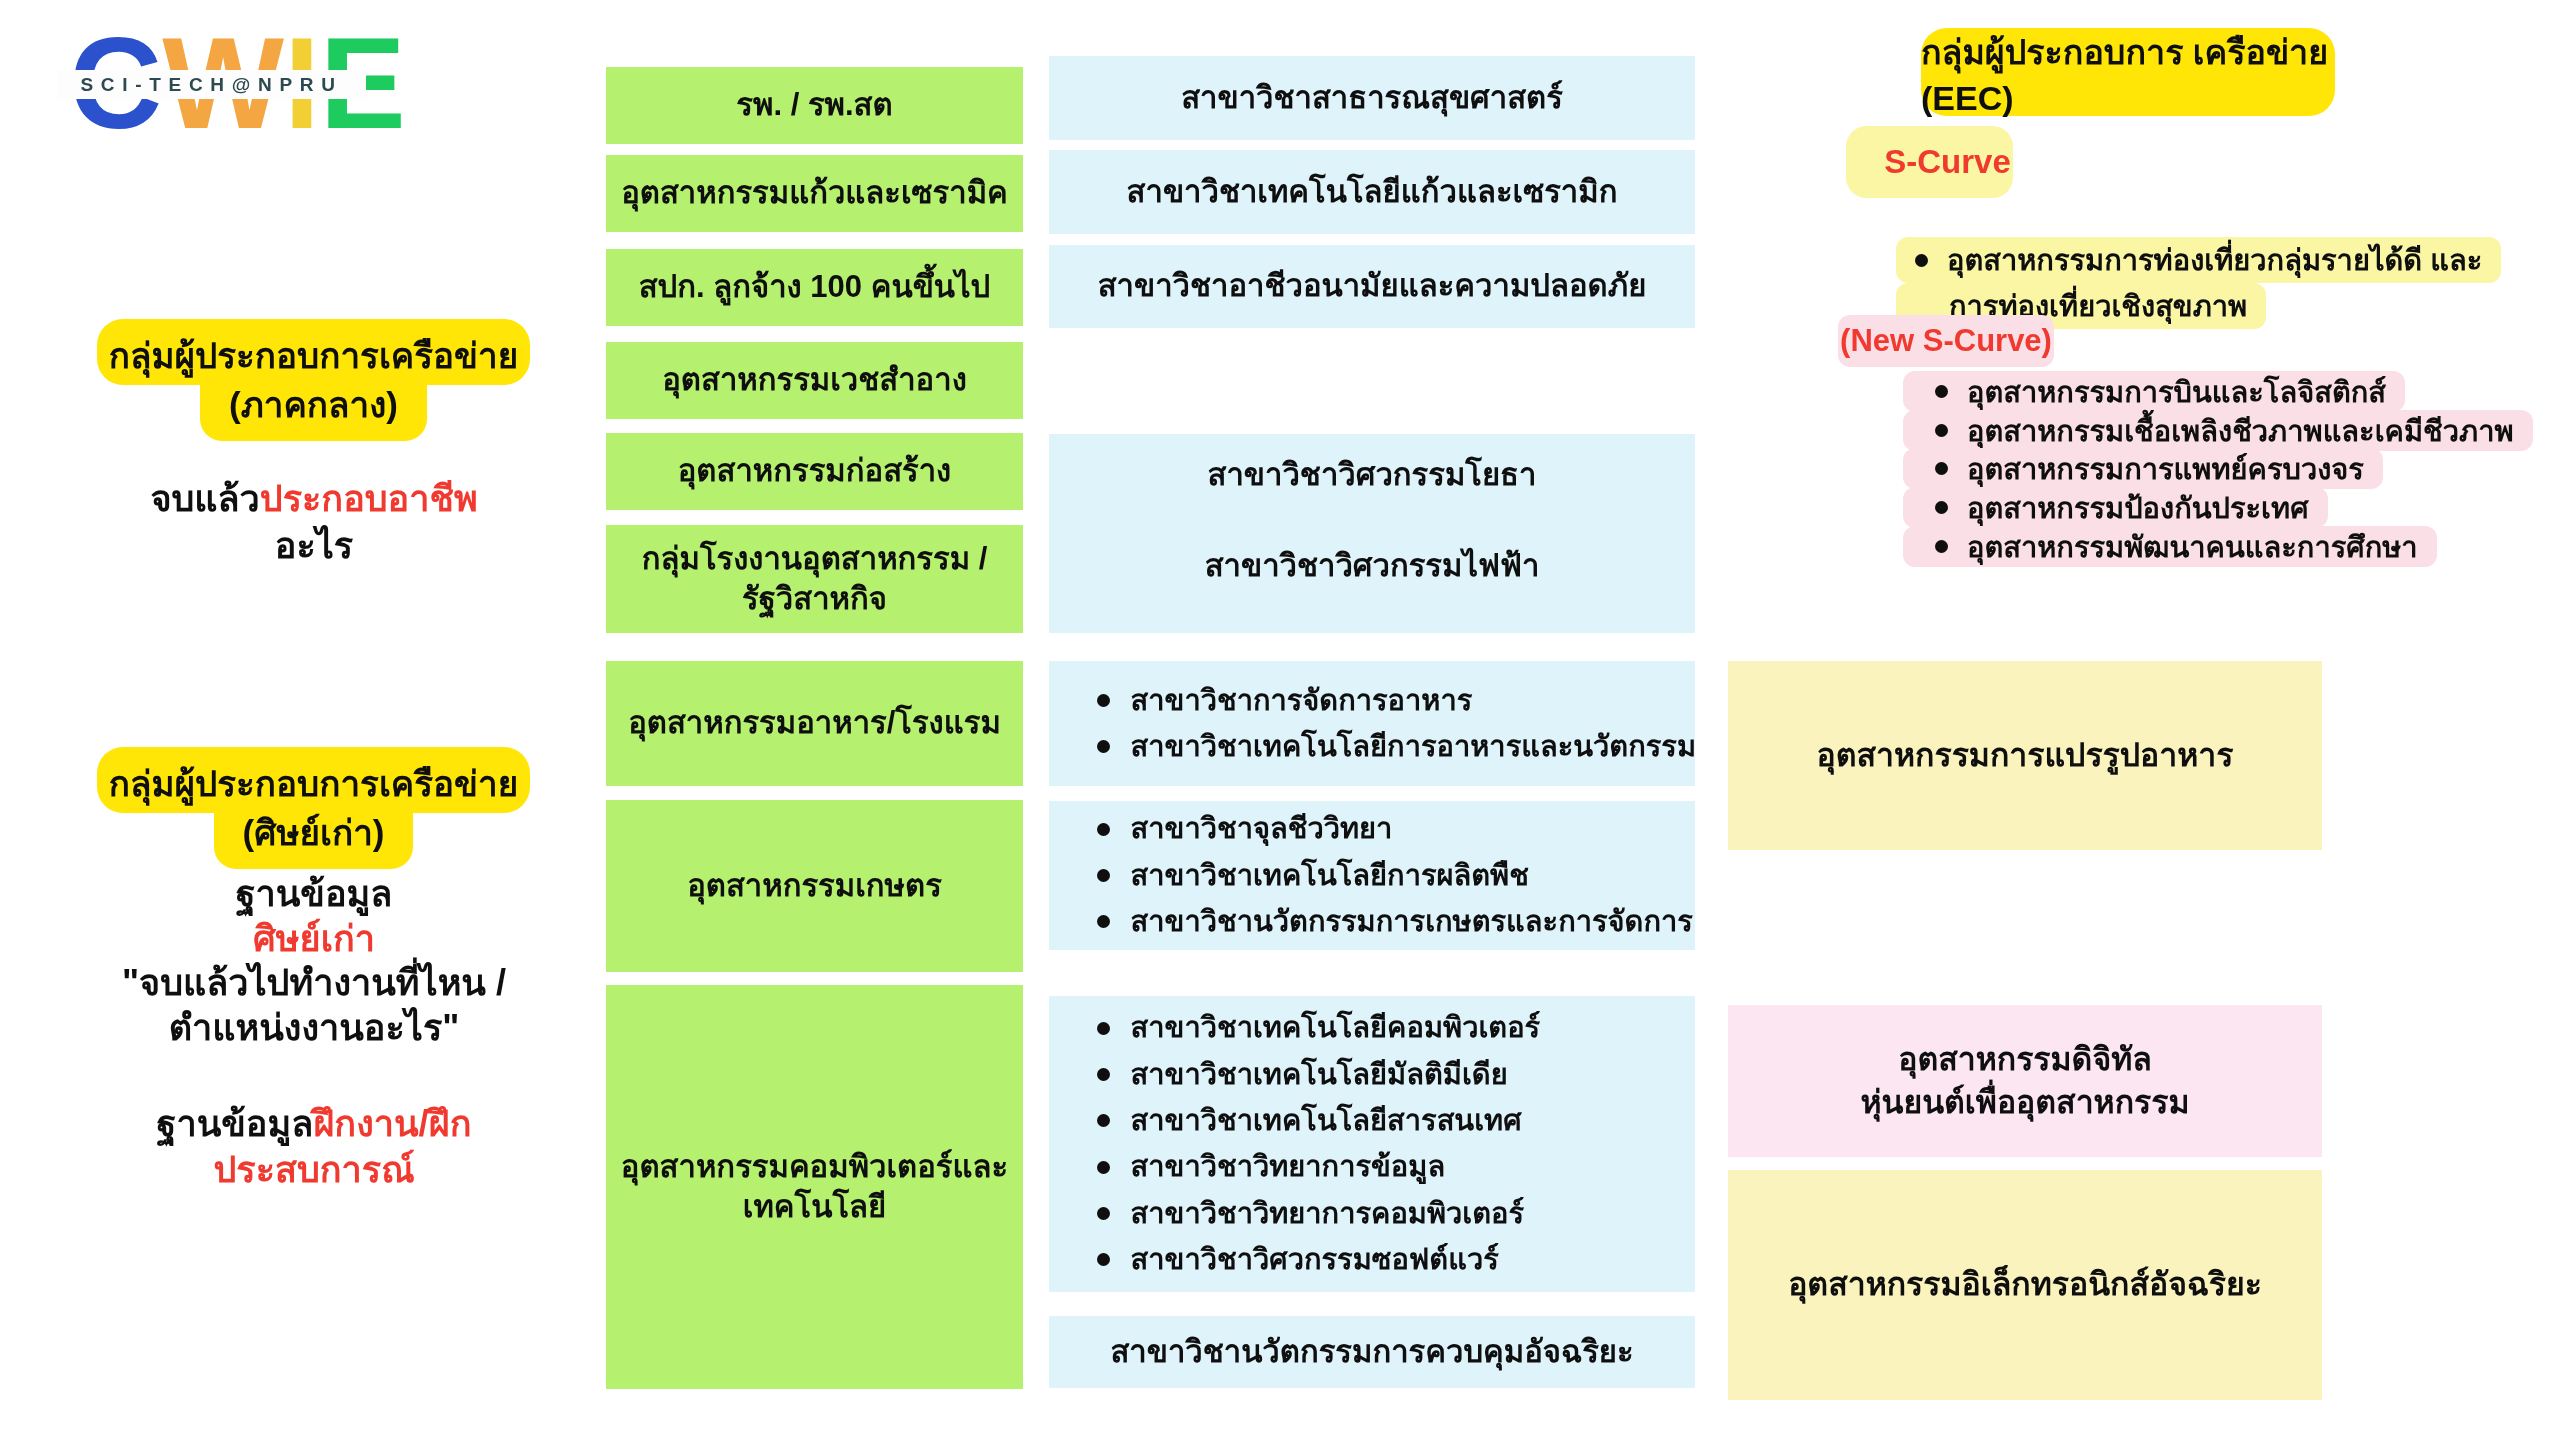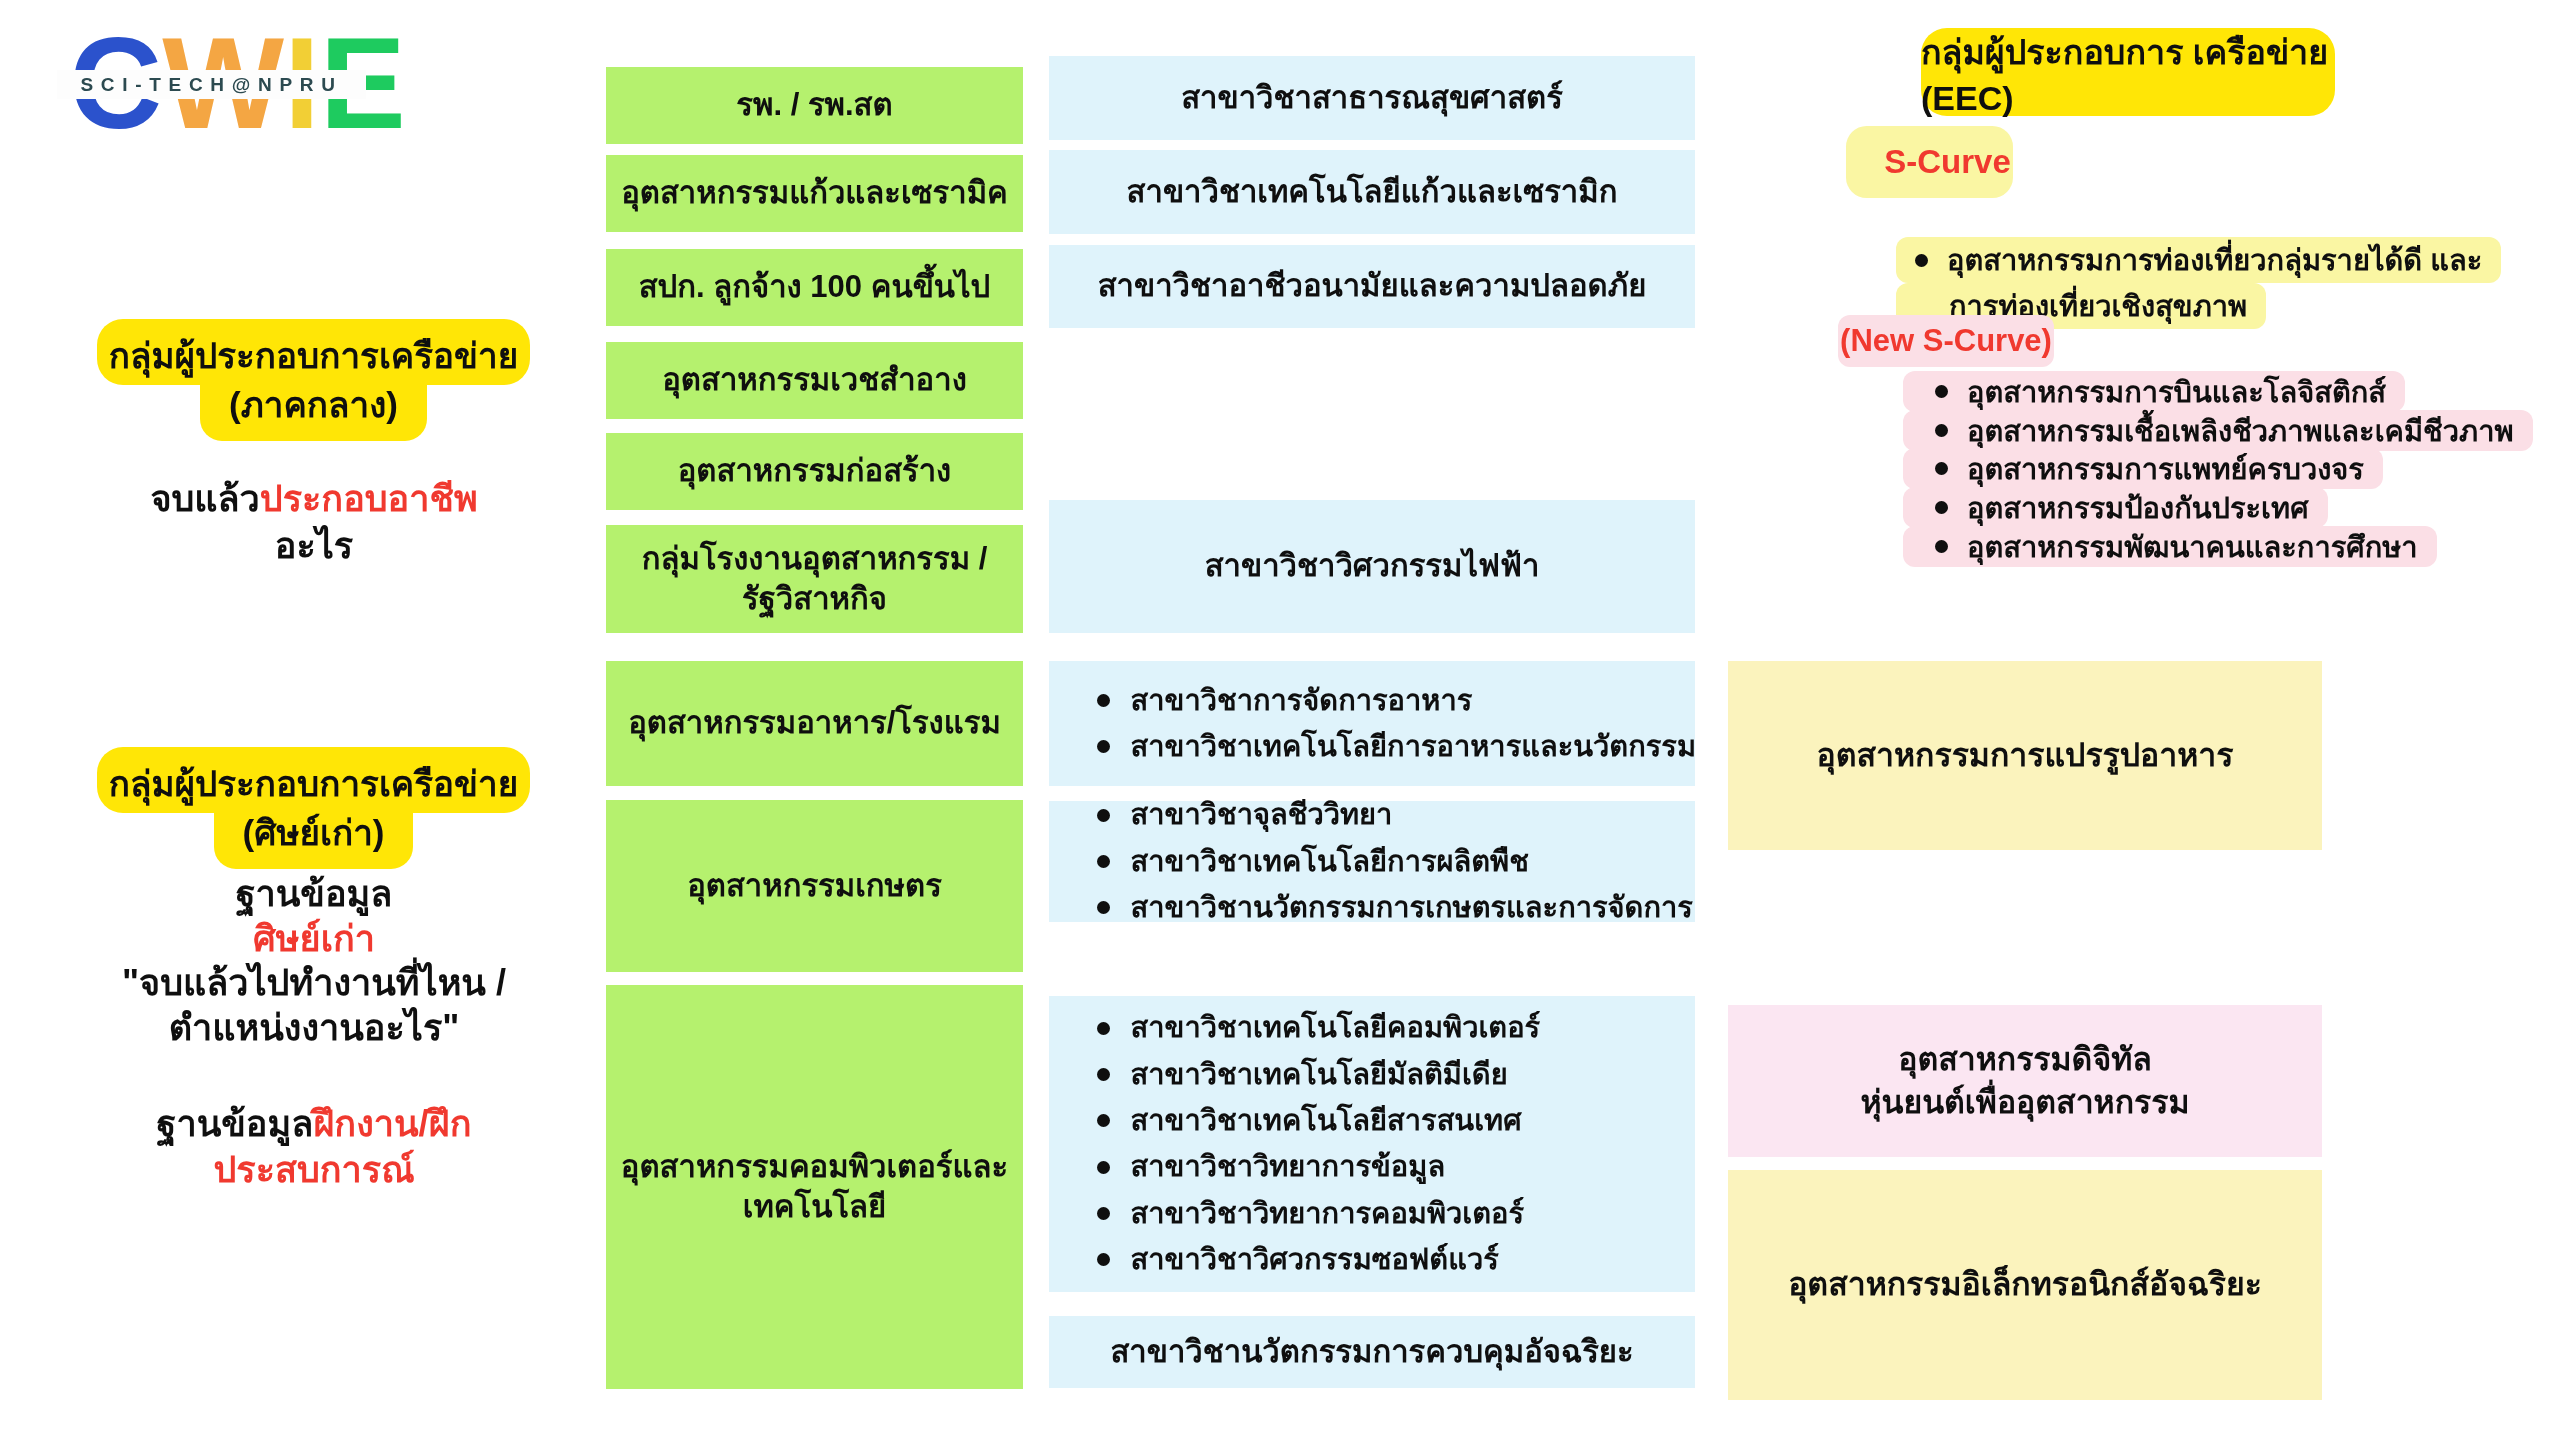--- a/index.html
+++ b/index.html
@@ -130,36 +130,39 @@
 
   <div class="bbox" style="top:56px;height:84px">
       <span>สาขาวิชาสาธารณสุขศาสตร์</span>
     </div>
   <div class="bbox" style="top:150px;height:84px">
       <span>สาขาวิชาเทคโนโลยีแก้วและเซรามิก</span>
     </div>
   <div class="bbox" style="top:245px;height:83px">
       <span>สาขาวิชาอาชีวอนามัยและความปลอดภัย</span>
     </div>
+  <div class="bbox" style="top:434px;height:83px">
+      <span>สาขาวิชาวิศวกรรมโยธา</span>
+    </div>
   <div class="bbox" style="top:500px;height:133px">
       <span>สาขาวิชาวิศวกรรมไฟฟ้า</span>
     </div>
 
   <div class="bbox bullets" style="top:661px;height:125px">
     <div class="bi">
         <span class="dot"></span>
         <span>สาขาวิชาการจัดการอาหาร</span>
       </div>
     <div class="bi">
         <span class="dot"></span>
         <span>สาขาวิชาเทคโนโลยีการอาหารและนวัตกรรม</span>
       </div>
   </div>
 
-  <div class="bbox bullets" style="top:801px;height:121px">
+  <div class="bbox bullets" style="top:801px;height:149px">
     <div class="bi">
         <span class="dot"></span>
         <span>สาขาวิชาจุลชีววิทยา</span>
       </div>
     <div class="bi">
         <span class="dot"></span>
         <span>สาขาวิชาเทคโนโลยีการผลิตพืช</span>
       </div>
     <div class="bi">
         <span class="dot"></span>

